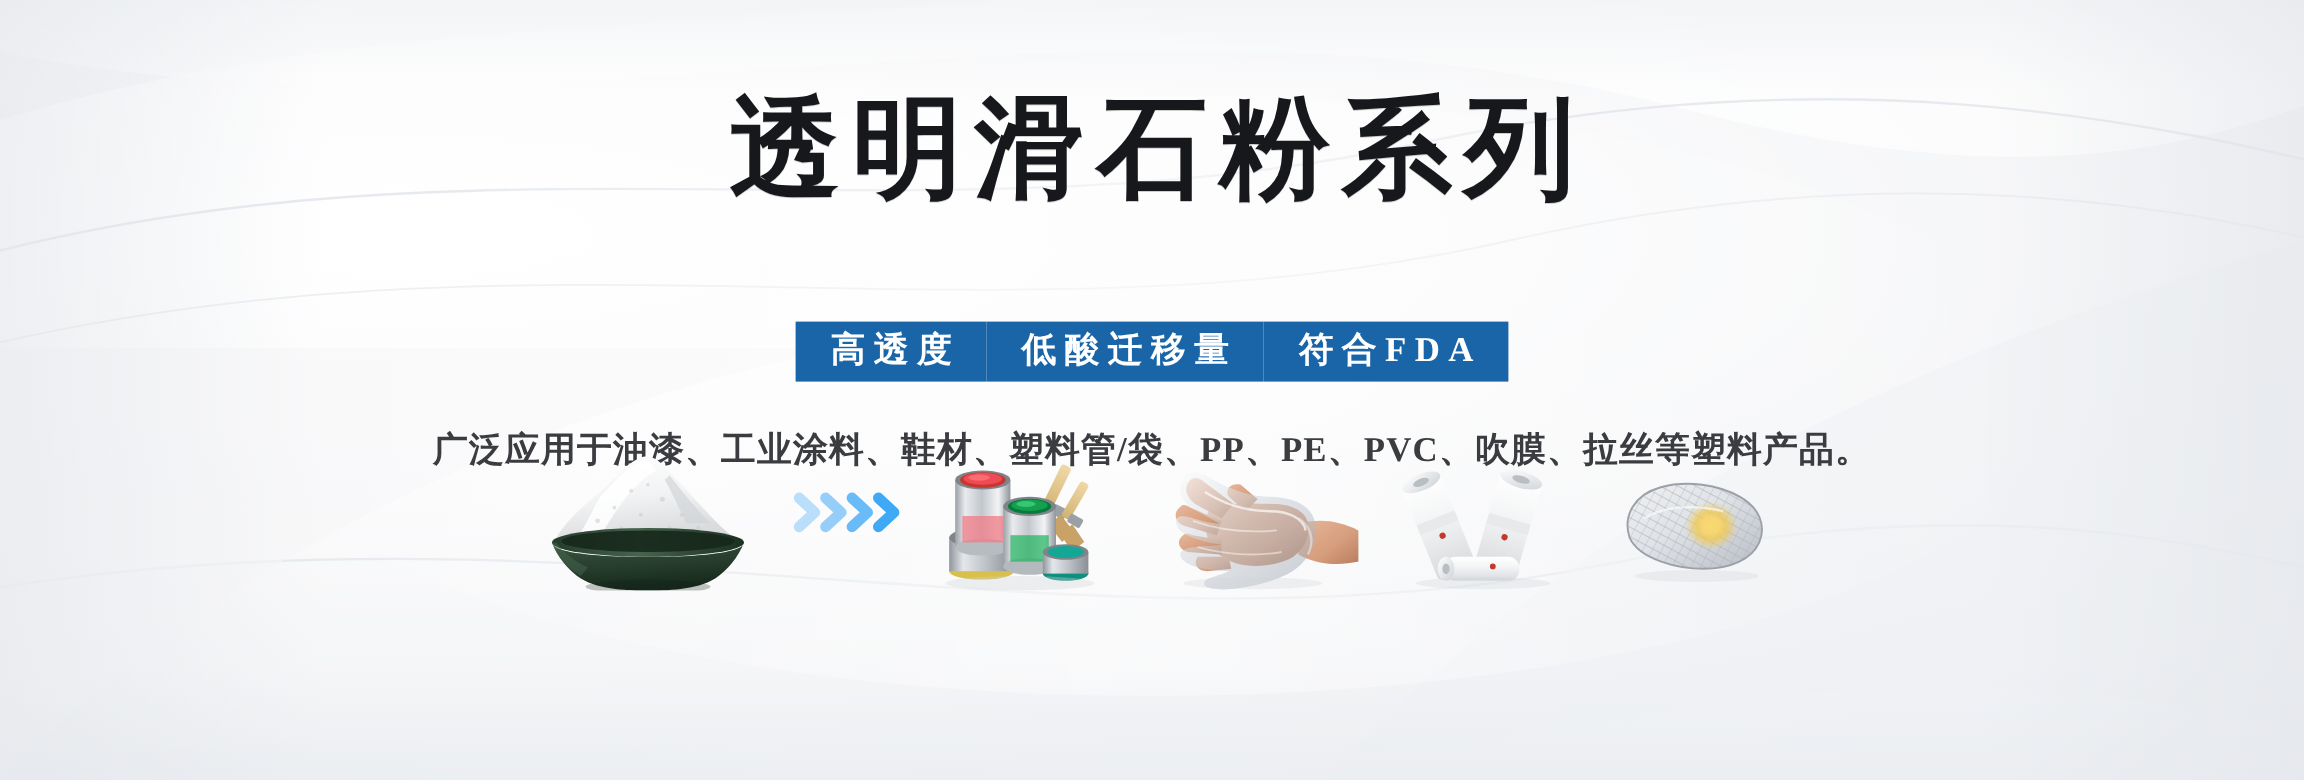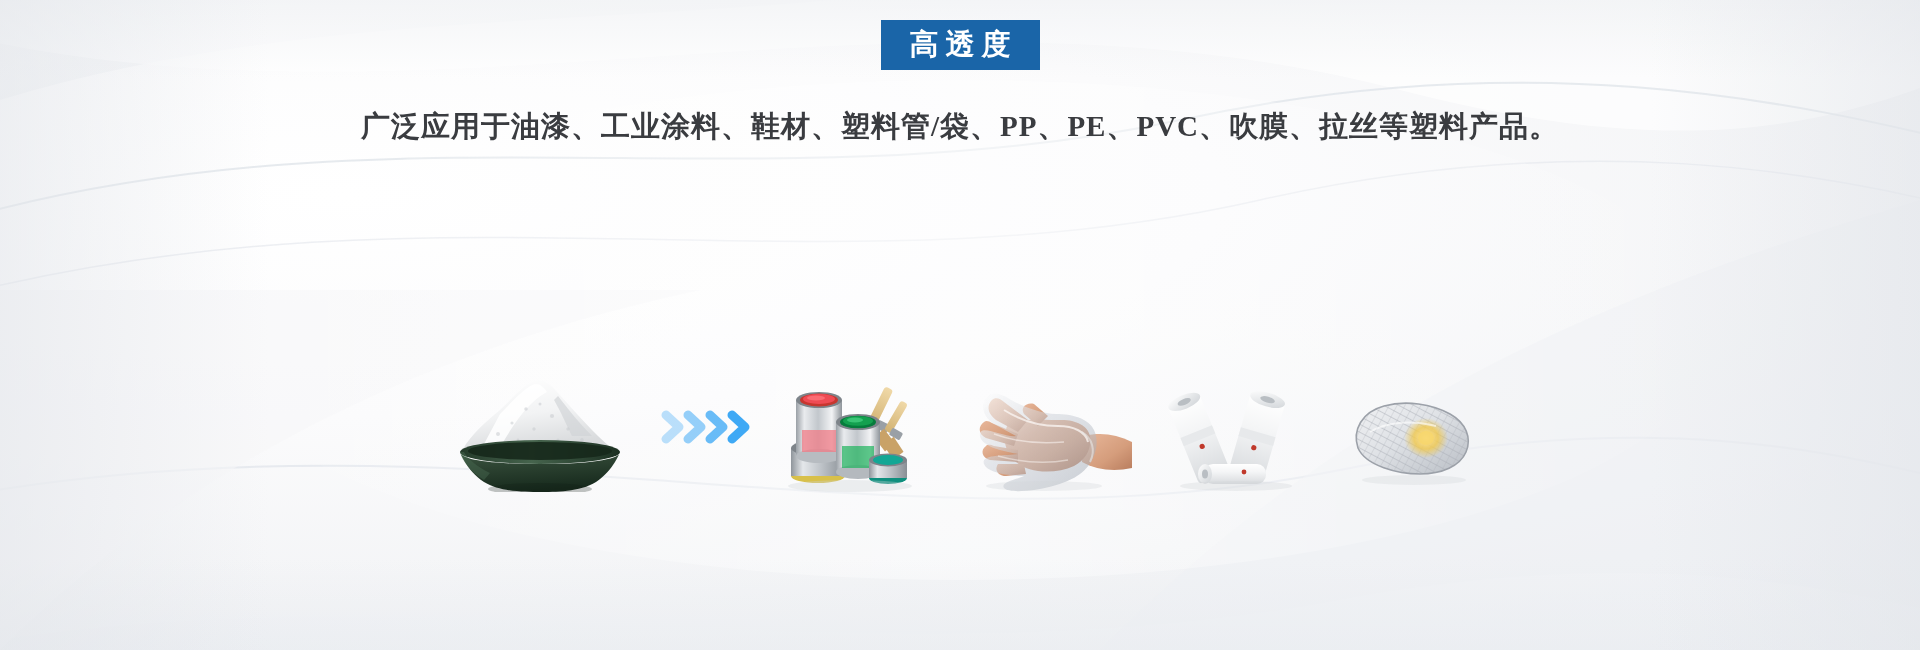--- a/index.html
+++ b/index.html
@@ -35,21 +35,21 @@
     font-size:92px;
     line-height:1;
     letter-spacing:10px;
     color:#17181c;
     text-indent:10px;
     white-space:nowrap;
     text-shadow:0 1px 0 rgba(0,0,0,.18);
   }
 
   .badges{
-    margin-top:20px;
+    margin-top:36px;
     display:flex;align-items:flex-start;white-space:nowrap;
   }
   .badge{
     background:#1a65a8;
     color:#ffffff;
     font-family:"Liberation Serif", serif;
     font-weight:700;
     font-size:29px;
     letter-spacing:7px;
     text-indent:7px;
@@ -116,23 +116,26 @@
     <path d="M -60,650 C 420,560 860,690 1340,600 C 1640,545 1830,585 1990,625 L 1990,700 L -60,700 Z" fill="url(#sw2)" opacity="0.75"></path>
     <path d="M 1100,650 C 1320,430 1560,300 1990,180 L 1990,650 Z" fill="#eff1f4" opacity="0.55"></path>
     <path d="M 0,650 C 180,470 420,350 700,290 L 0,290 Z" fill="#f6f7f9" opacity="0.6"></path>
     <ellipse cx="960" cy="330" rx="760" ry="250" fill="url(#sw3)" opacity="0.55"></ellipse>
   </svg>
 
   <div class="vignette"></div>
 
   <div class="content">
 
+    <h1 class="title">透明滑石粉系列</h1>
 
     <div class="badges">
       <span class="badge">高透度</span>
+      <span class="badge">低酸迁移量</span>
+      <span class="badge">符合FDA</span>
     </div>
 
     <p class="subtitle">广泛应用于油漆、工业涂料、鞋材、塑料管/袋、PP、PE、PVC、吹膜、拉丝等塑料产品。</p>
   </div>
 
   <div class="strip">
 
     <div class="slot bowl-wrap">
       <svg viewBox="0 0 200 118" width="200" height="118" xmlns="http://www.w3.org/2000/svg">
         <defs>

